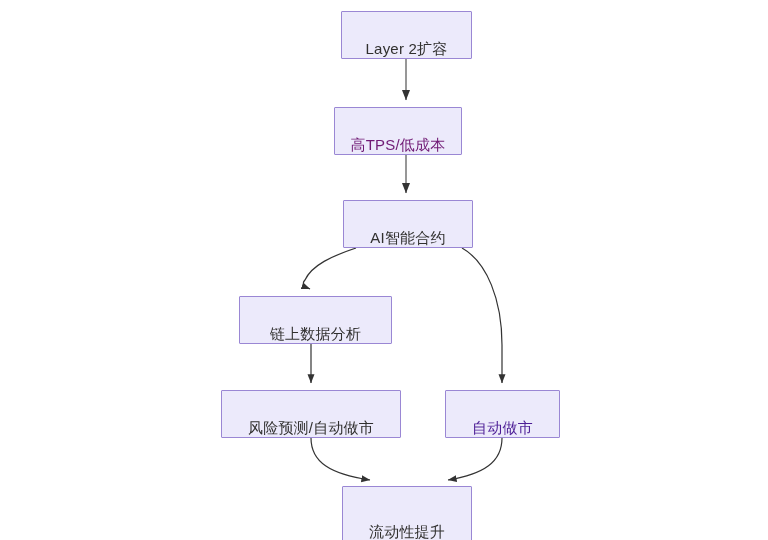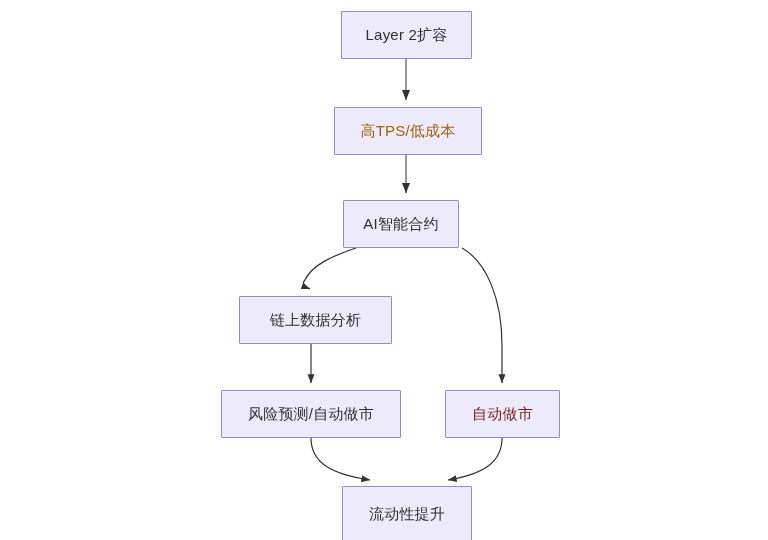--- a/index.html
+++ b/index.html
@@ -25,21 +25,21 @@
     left: 0;
     top: 0;
     width: 768px;
     height: 540px;
     pointer-events: none;
   }
   .node {
     position: absolute;
     box-sizing: border-box;
     display: flex;
-    align-items: center;
+    align-items: flex-end;
     justify-content: center;
     background: #ECEAFB;
     border: 1px solid #9A87D4;
     border-radius: 1px;
     color: #31302F;
     font-size: 15px;
     line-height: 1.2;
     letter-spacing: 0.2px;
     white-space: nowrap;
     text-align: center;
@@ -73,37 +73,37 @@
 
     <path d="M311,438 C311,462 330,474 370,480" fill="none" stroke="#333333" stroke-width="1.2" marker-end="url(#arrowhead)"></path>
 
     <path d="M502,438 C502,462 484,474 448,480" fill="none" stroke="#333333" stroke-width="1.2" marker-end="url(#arrowhead)"></path>
   </svg>
 
   <div class="node" style="left: 341px; top: 11px; width: 131px; height: 48px; background: rgb(236, 234, 251); border-color: rgb(154, 135, 212); color: rgb(49, 48, 47);">
     <span class="node-label">Layer 2扩容</span>
   </div>
 
-  <div class="node" style="left: 334px; top: 107px; width: 148px; height: 48px; background: rgb(236, 234, 251); border-color: rgb(154, 135, 212); color: #a16207;">
+  <div class="node" style="left: 334px; top: 107px; width: 128px; height: 48px; background: rgb(236, 234, 251); border-color: rgb(154, 135, 212); color: #701a75;">
     <span class="node-label">高TPS/低成本</span>
   </div>
 
-  <div class="node" style="left: 343px; top: 200px; width: 116px; height: 48px; background: rgb(236, 234, 251); border-color: rgb(154, 135, 212); color: rgb(49, 48, 47);">
+  <div class="node" style="left: 343px; top: 200px; width: 130px; height: 48px; background: rgb(236, 234, 251); border-color: rgb(154, 135, 212); color: rgb(49, 48, 47);">
     <span class="node-label">AI智能合约</span>
   </div>
 
   <div class="node" style="left: 239px; top: 296px; width: 153px; height: 48px; background: rgb(236, 234, 251); border-color: rgb(154, 135, 212); color: rgb(49, 48, 47);">
     <span class="node-label">链上数据分析</span>
   </div>
 
   <div class="node" style="left: 221px; top: 390px; width: 180px; height: 48px; background: rgb(236, 234, 251); border-color: rgb(154, 135, 212); color: rgb(49, 48, 47);">
     <span class="node-label">风险预测/自动做市</span>
   </div>
 
-  <div class="node" style="left: 445px; top: 390px; width: 115px; height: 48px; background: rgb(236, 234, 251); border-color: rgb(154, 135, 212); color: #7f1d1d;">
+  <div class="node" style="left: 445px; top: 390px; width: 115px; height: 48px; background: rgb(236, 234, 251); border-color: rgb(154, 135, 212); color: #4c1d95;">
     <span class="node-label">自动做市</span>
   </div>
 
   <div class="node" style="left: 342px; top: 486px; width: 130px; height: 56px; background: rgb(236, 234, 251); border-color: rgb(154, 135, 212); color: rgb(49, 48, 47);">
     <span class="node-label">流动性提升</span>
   </div>
 
 </div>
 
 </body></html>

